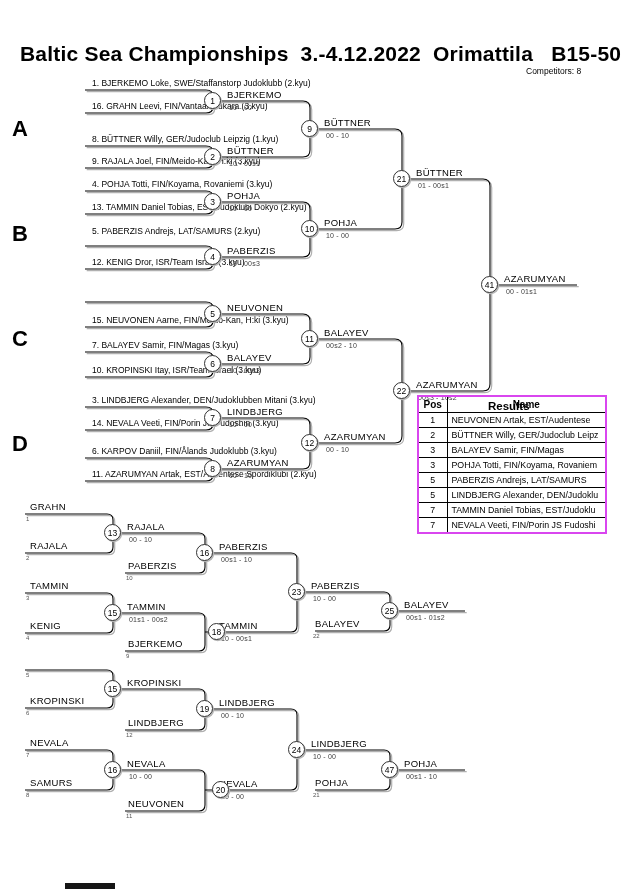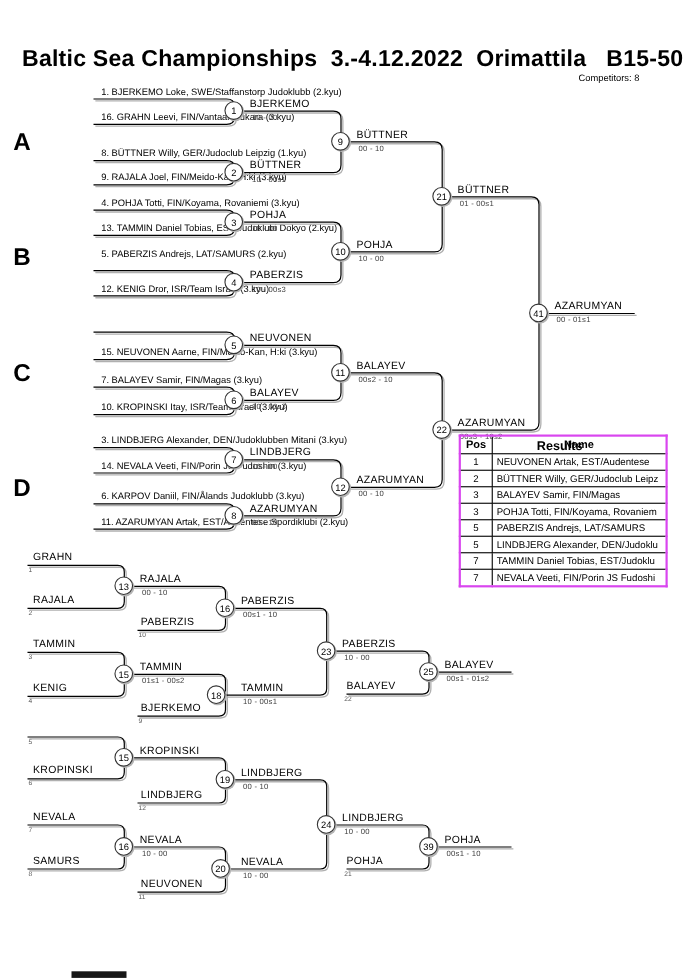--- a/index.html
+++ b/index.html
@@ -159,27 +159,27 @@
 <div class="abs wname" style="left:404px;top:599px">BALAYEV</div>
 <div class="abs wscore" style="left:406px;top:614px">00s1 - 01s2</div>
 <div class="abs wname" style="left:404px;top:758px">POHJA</div>
 <div class="abs wscore" style="left:406px;top:773px">00s1 - 10</div>
 
 <div class="node" style="left:104px;top:524px">13</div>
 <div class="node" style="left:104px;top:604px">15</div>
 <div class="node" style="left:104px;top:680px">15</div>
 <div class="node" style="left:104px;top:761px">16</div>
 <div class="node" style="left:196px;top:544px">16</div>
-<div class="node" style="left:188px;top:623px">18</div>
+<div class="node" style="left:208px;top:623px">18</div>
 <div class="node" style="left:196px;top:700px">19</div>
-<div class="node" style="left:192px;top:781px">20</div>
+<div class="node" style="left:212px;top:781px">20</div>
 <div class="node" style="left:288px;top:583px">23</div>
 <div class="node" style="left:288px;top:741px">24</div>
 <div class="node" style="left:381px;top:602px">25</div>
-<div class="node" style="left:381px;top:761px">39</div>
+<div class="node" style="left:381px;top:761px">47</div>
 
 <div class="abs results-title" style="left:488px;top:400px">Results</div>
 <table class="results">
   <colgroup>
       <col style="width:29px">
       <col style="width:159px">
     </colgroup>
   <thead>
     <tr>
       <th>Pos</th>

